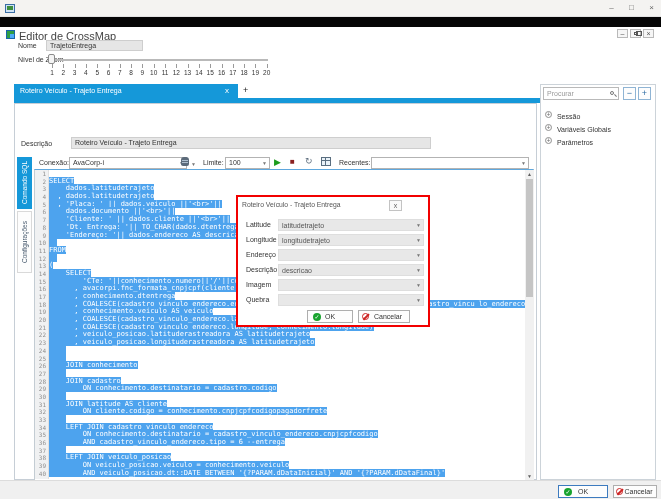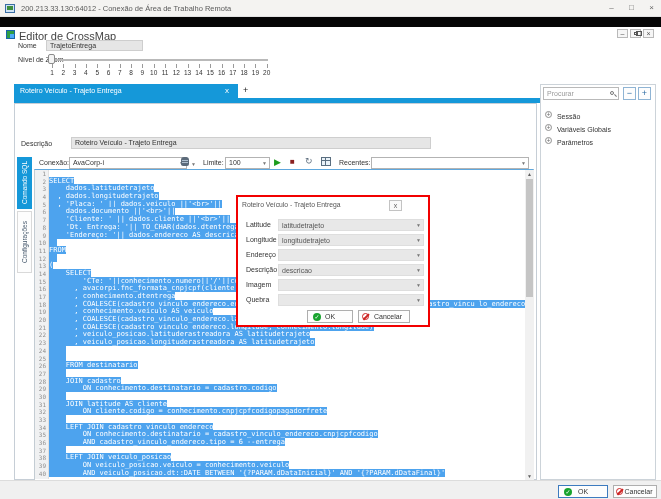--- a/index.html
+++ b/index.html
@@ -88,21 +88,20 @@
   .no-icon:after{content:"";position:absolute;left:-1px;top:2px;width:8px;height:1.5px;background:#cc2222;transform:rotate(-45deg);}
   .footer{background:#f0f0f0;border-top:1px solid #dcdcdc;}
 </style>
 </head>
 <body>
 
 <div class="screen">
 
   <div class="abs rdp-bar">
     <div class="abs rdp-icon"></div>
-    <div class="abs rdp-title" style="left: 21px;">200.213.33.130:64012 - Conexão de Área de Trabalho Remota</div>
     <div class="abs rdp-btn" style="left:604px;">–</div>
     <div class="abs rdp-btn" style="left:624px;">□</div>
     <div class="abs rdp-btn" style="left:644px;">×</div>
   </div>
   <div class="abs black-strip"></div>
 
   <div class="abs app">
 
     <div class="abs app-icon" style="left:6px;top:3px;"></div>
     <div class="abs app-title" style="left:19px;top:3px;">Editor de CrossMap</div>
@@ -238,21 +237,21 @@
             <div>36</div>
             <div>37</div>
             <div>38</div>
             <div>39</div>
             <div>40</div>
           </div>
         <div class="abs code-lines" style="left:14px;top:0;width:476px;height:309px;overflow:hidden;" id="code-lines">
             <div class="ln"><span class="plain"></span></div>
             <div class="ln"><span class="sel">SELECT</span></div>
             <div class="ln"><span class="sel">    dados.latitudetrajeto</span></div>
-            <div class="ln"><span class="sel">  , dados.longitudetrajeto</span></div>
+            <div class="ln"><span class="sel">  , dados.latitudetrajeto</span></div>
             <div class="ln"><span class="sel">  , 'Placa: ' || dados.veiculo ||'&lt;br&gt;'||</span></div>
             <div class="ln"><span class="sel">    dados.documento ||'&lt;br&gt;'||</span></div>
             <div class="ln"><span class="sel">    'Cliente: ' || dados.cliente ||'&lt;br&gt;'||</span></div>
             <div class="ln"><span class="sel">    'Dt. Entrega: '|| TO_CHAR(dados.dtentrega::TIMESTAMP, 'DD/MM/YYYY')||'&lt;br&gt;'||</span></div>
             <div class="ln"><span class="sel">    'Endereço: '|| dados.endereco AS descricao</span></div>
             <div class="ln"><span class="sel">  </span></div>
             <div class="ln"><span class="sel">FROM</span></div>
             <div class="ln"><span class="sel">  </span></div>
             <div class="ln"><span class="sel">(</span></div>
             <div class="ln"><span class="sel">    SELECT</span></div>
@@ -260,21 +259,21 @@
             <div class="ln"><span class="sel">      , avacorpi.fnc_formata_cnpjcpf(cliente.codigo) AS cliente</span></div>
             <div class="ln"><span class="sel">      , conhecimento.dtentrega</span></div>
             <div class="ln"><span class="sel">      , COALESCE(cadastro_vinculo_endereco.endereco, cadastro_vinculo_endereco.bairro, cadastro_vincu lo_endereco.numero, cadas</span></div>
             <div class="ln"><span class="sel">      , conhecimento.veiculo AS veiculo</span></div>
             <div class="ln"><span class="sel">      , COALESCE(cadastro_vinculo_endereco.latitude, conhecimento.latitude)</span></div>
             <div class="ln"><span class="sel">      , COALESCE(cadastro_vinculo_endereco.longitude, conhecimento.longitude)</span></div>
             <div class="ln"><span class="sel">      , veiculo_posicao.latituderastreadora AS latitudetrajeto</span></div>
             <div class="ln"><span class="sel">      , veiculo_posicao.longituderastreadora AS latitudetrajeto</span></div>
             <div class="ln"><span class="sel">    </span></div>
             <div class="ln"><span class="sel">    </span></div>
-            <div class="ln"><span class="sel">    FROM destinatario</span></div>
+            <div class="ln"><span class="sel">    JOIN conhecimento</span></div>
             <div class="ln"><span class="sel">    </span></div>
             <div class="ln"><span class="sel">    JOIN cadastro</span></div>
             <div class="ln"><span class="sel">        ON conhecimento.destinatario = cadastro.codigo</span></div>
             <div class="ln"><span class="sel">    </span></div>
             <div class="ln"><span class="sel">    JOIN latitude AS cliente</span></div>
             <div class="ln"><span class="sel">        ON cliente.codigo = conhecimento.cnpjcpfcodigopagadorfrete</span></div>
             <div class="ln"><span class="sel">    </span></div>
             <div class="ln"><span class="sel">    LEFT JOIN cadastro_vinculo_endereco</span></div>
             <div class="ln"><span class="sel">        ON conhecimento.destinatario = cadastro_vinculo_endereco.cnpjcpfcodigo</span></div>
             <div class="ln"><span class="sel">        AND cadastro_vinculo_endereco.tipo = 6 --entrega</span></div>

